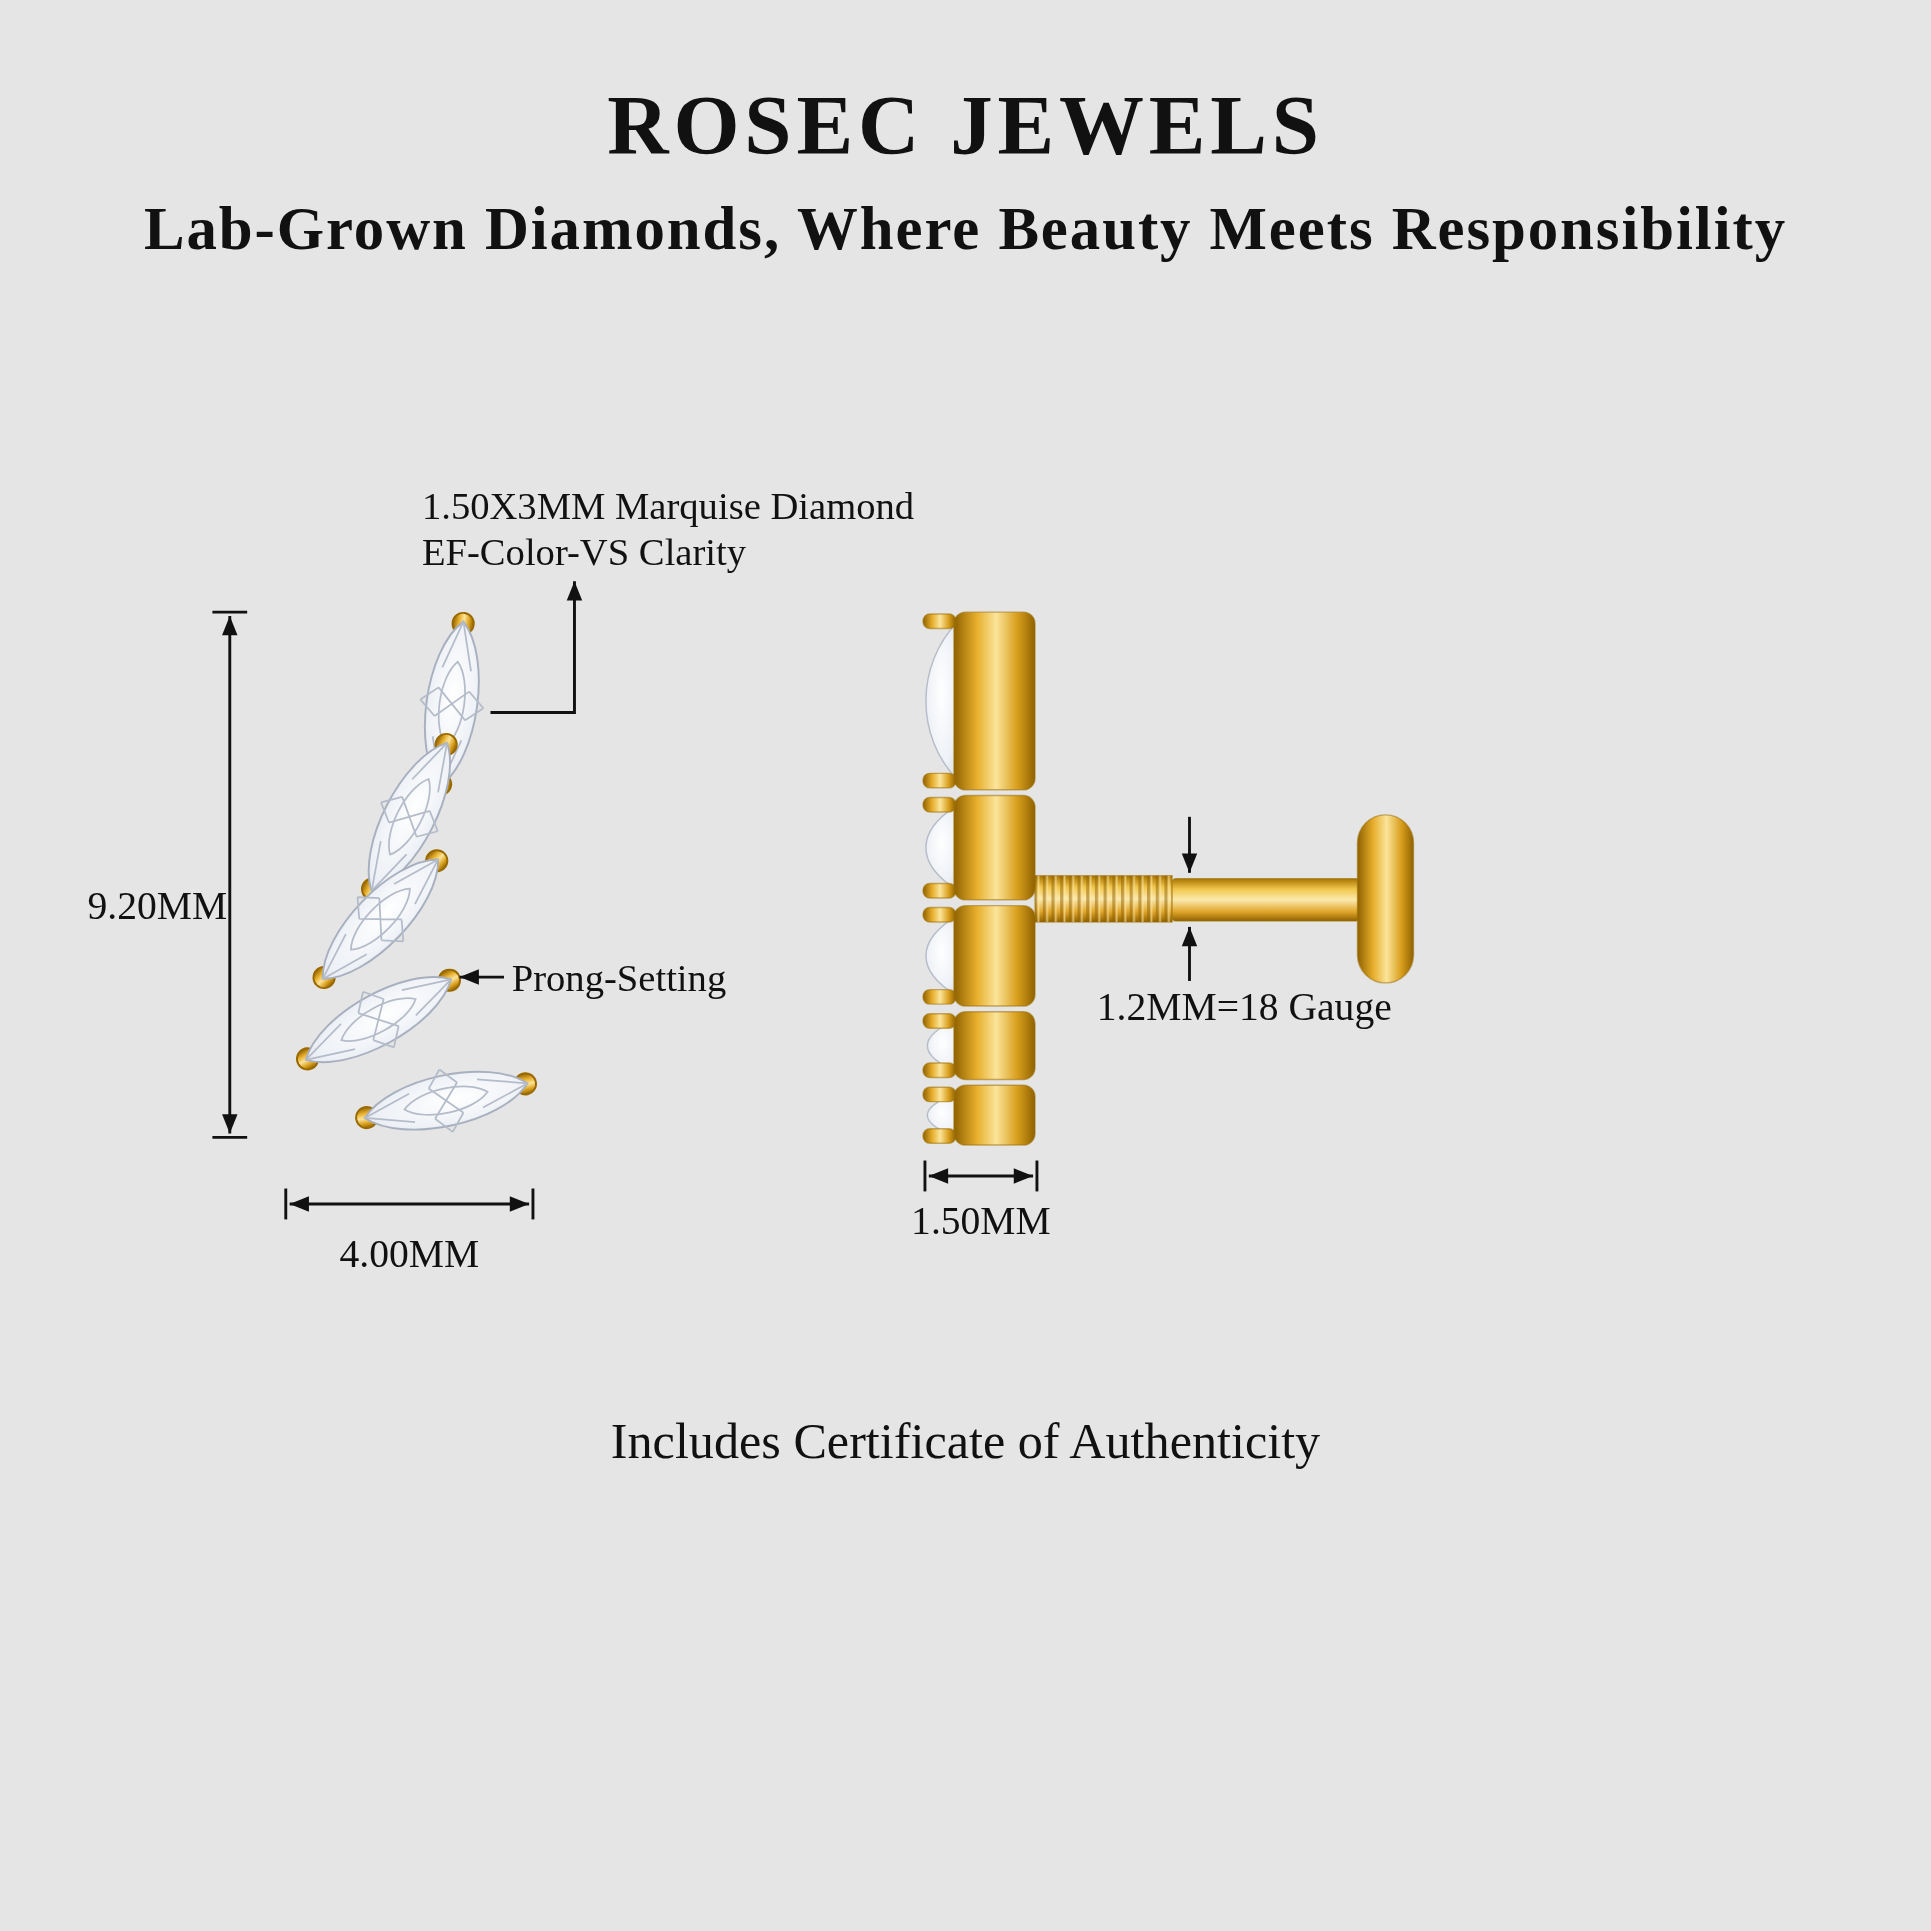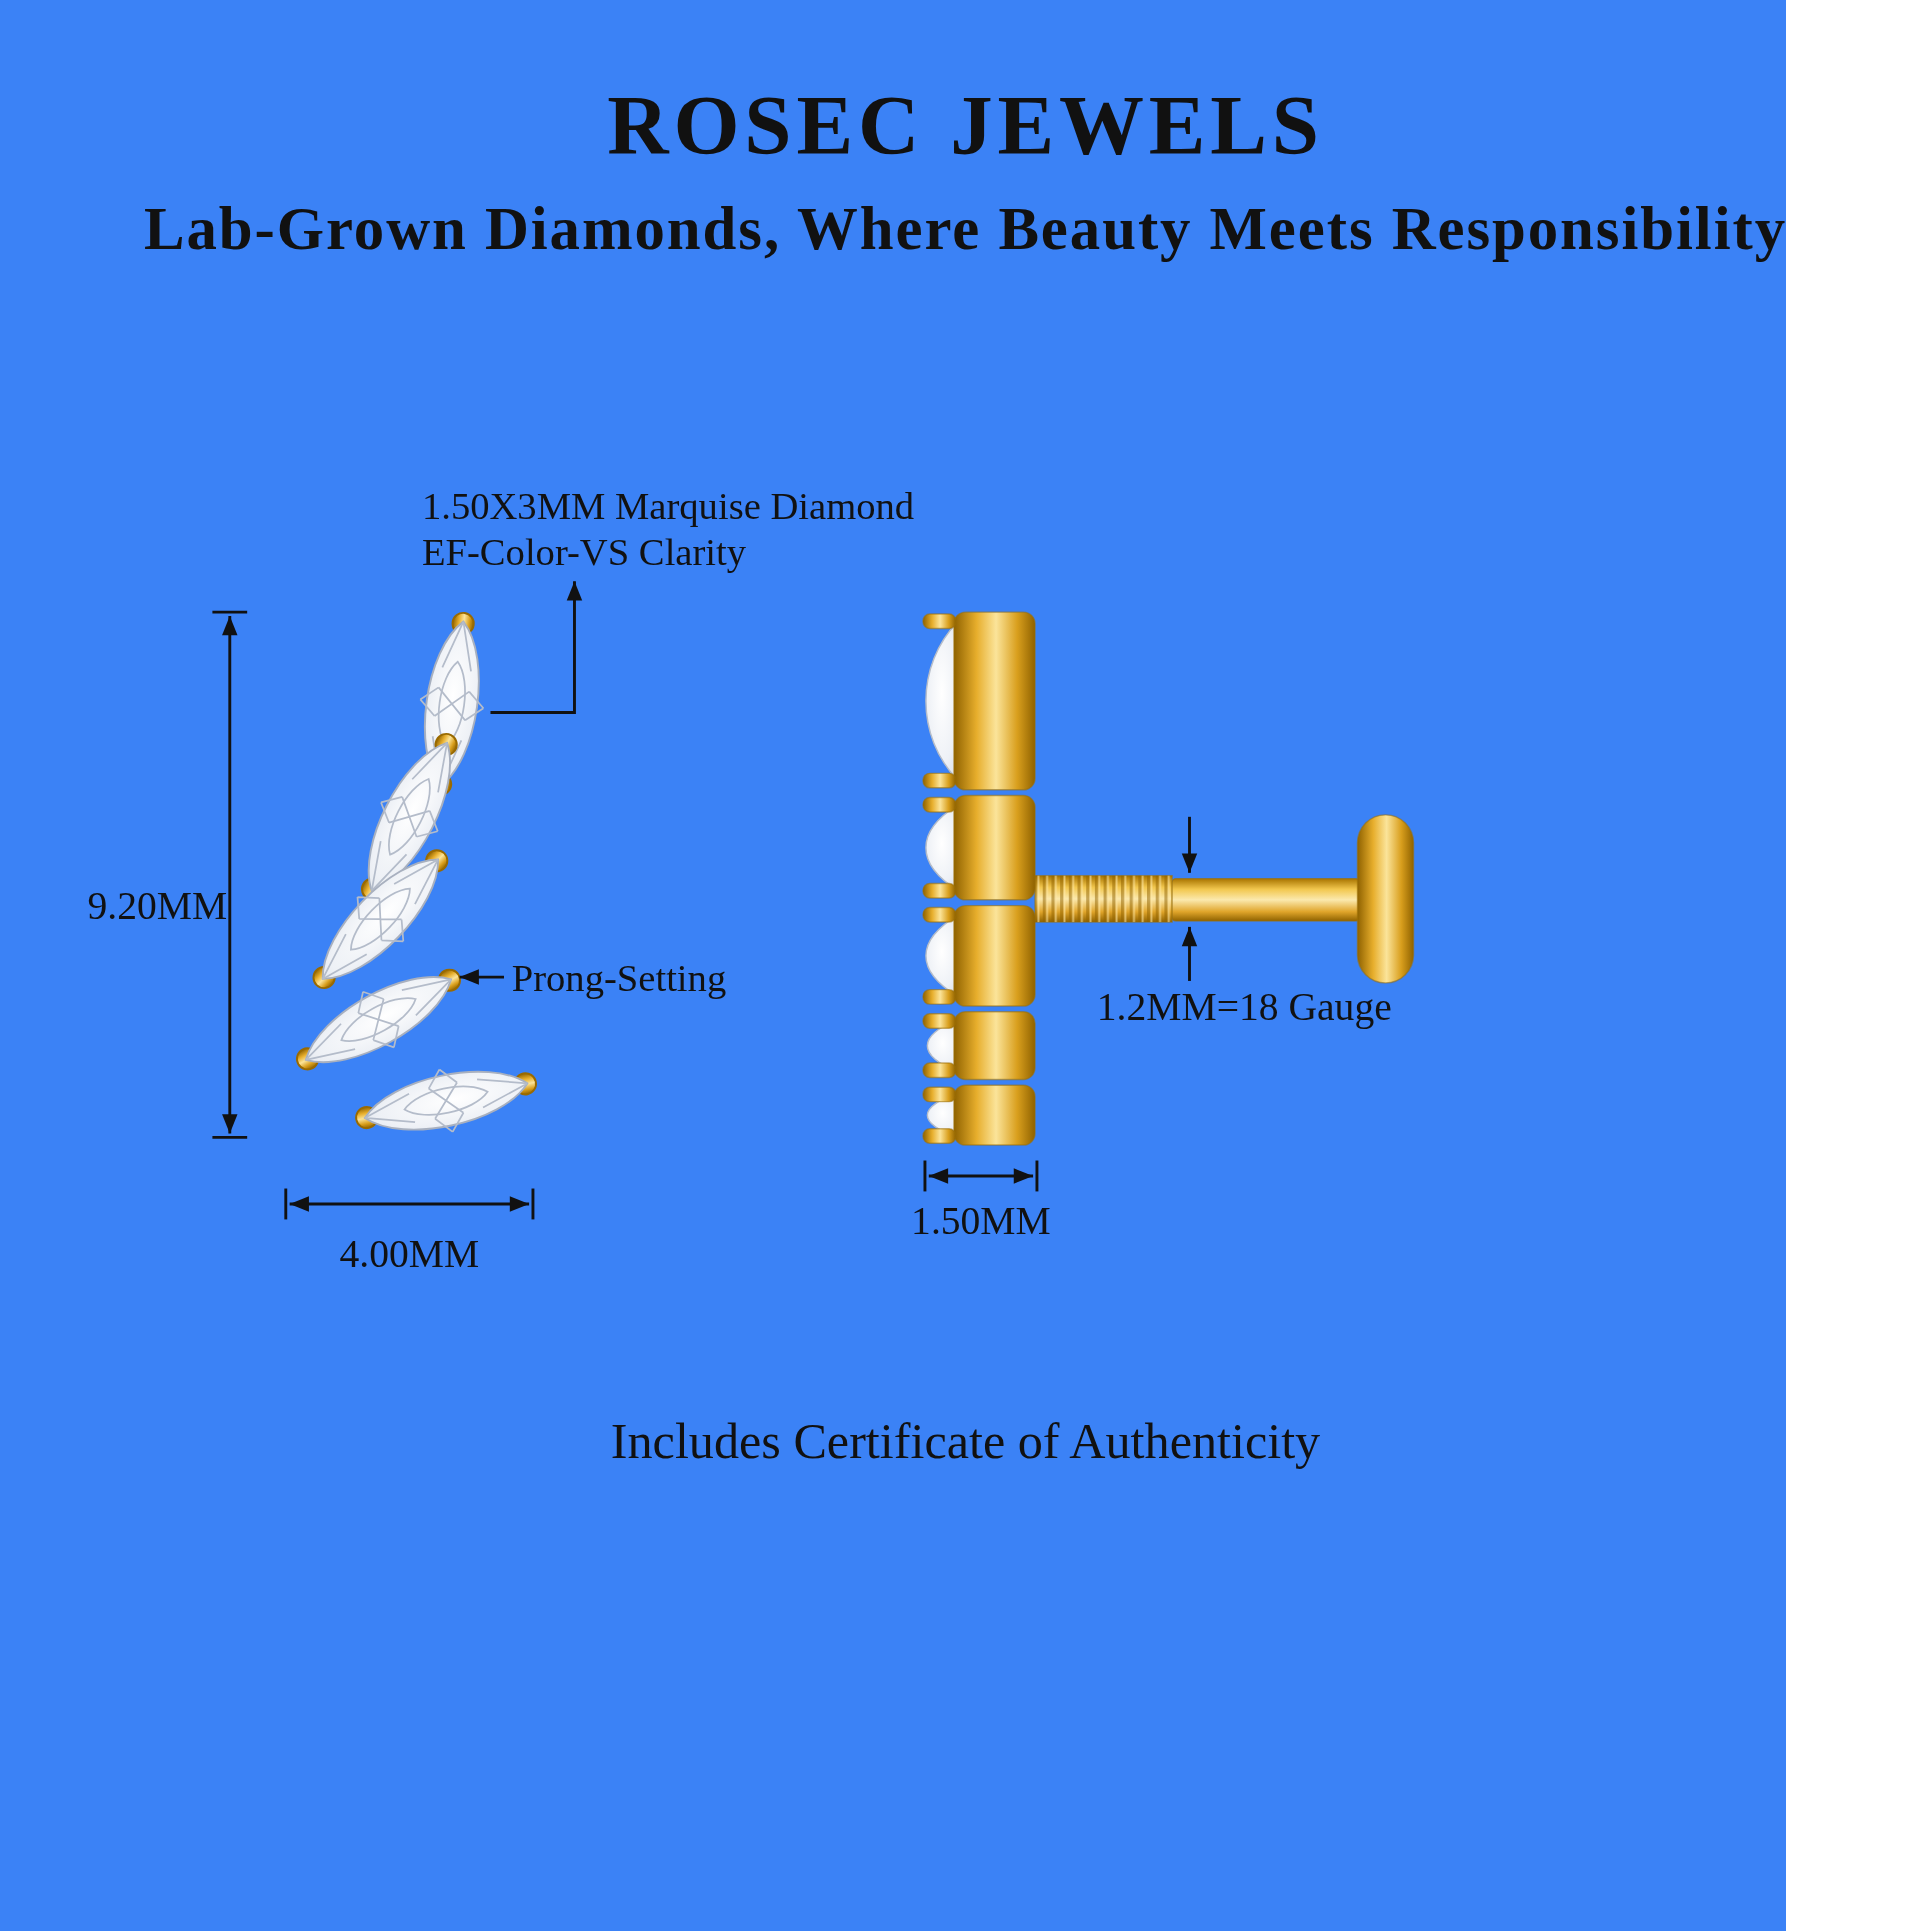--- a/index.html
+++ b/index.html
@@ -1,16 +1,16 @@
 <!DOCTYPE html>
 <html><head>
 <meta charset="utf-8">
 <style>
   html,body{margin:0;padding:0;background:#ffffff;}
-  .page{position:relative;width:1786px;height:1931px;background:#3b82f6;
+  .page{position:relative;width:1931px;height:1931px;background:#e5e5e5;
         font-family:"Liberation Serif", serif;color:#111111;overflow:hidden;}
   svg{display:block;}
   text{fill:#111111;font-family:"Liberation Serif", serif;}
   .brand{font-size:88px;font-weight:700;letter-spacing:5px;}
   .tagline{font-size:63px;font-weight:700;letter-spacing:2px;}
   .note{font-size:40px;}
   .dim{font-size:41px;}
   .footer{font-size:52px;}
   .dimline{stroke:#111111;stroke-width:3;fill:none;}
   .tick{stroke:#111111;stroke-width:3;}

